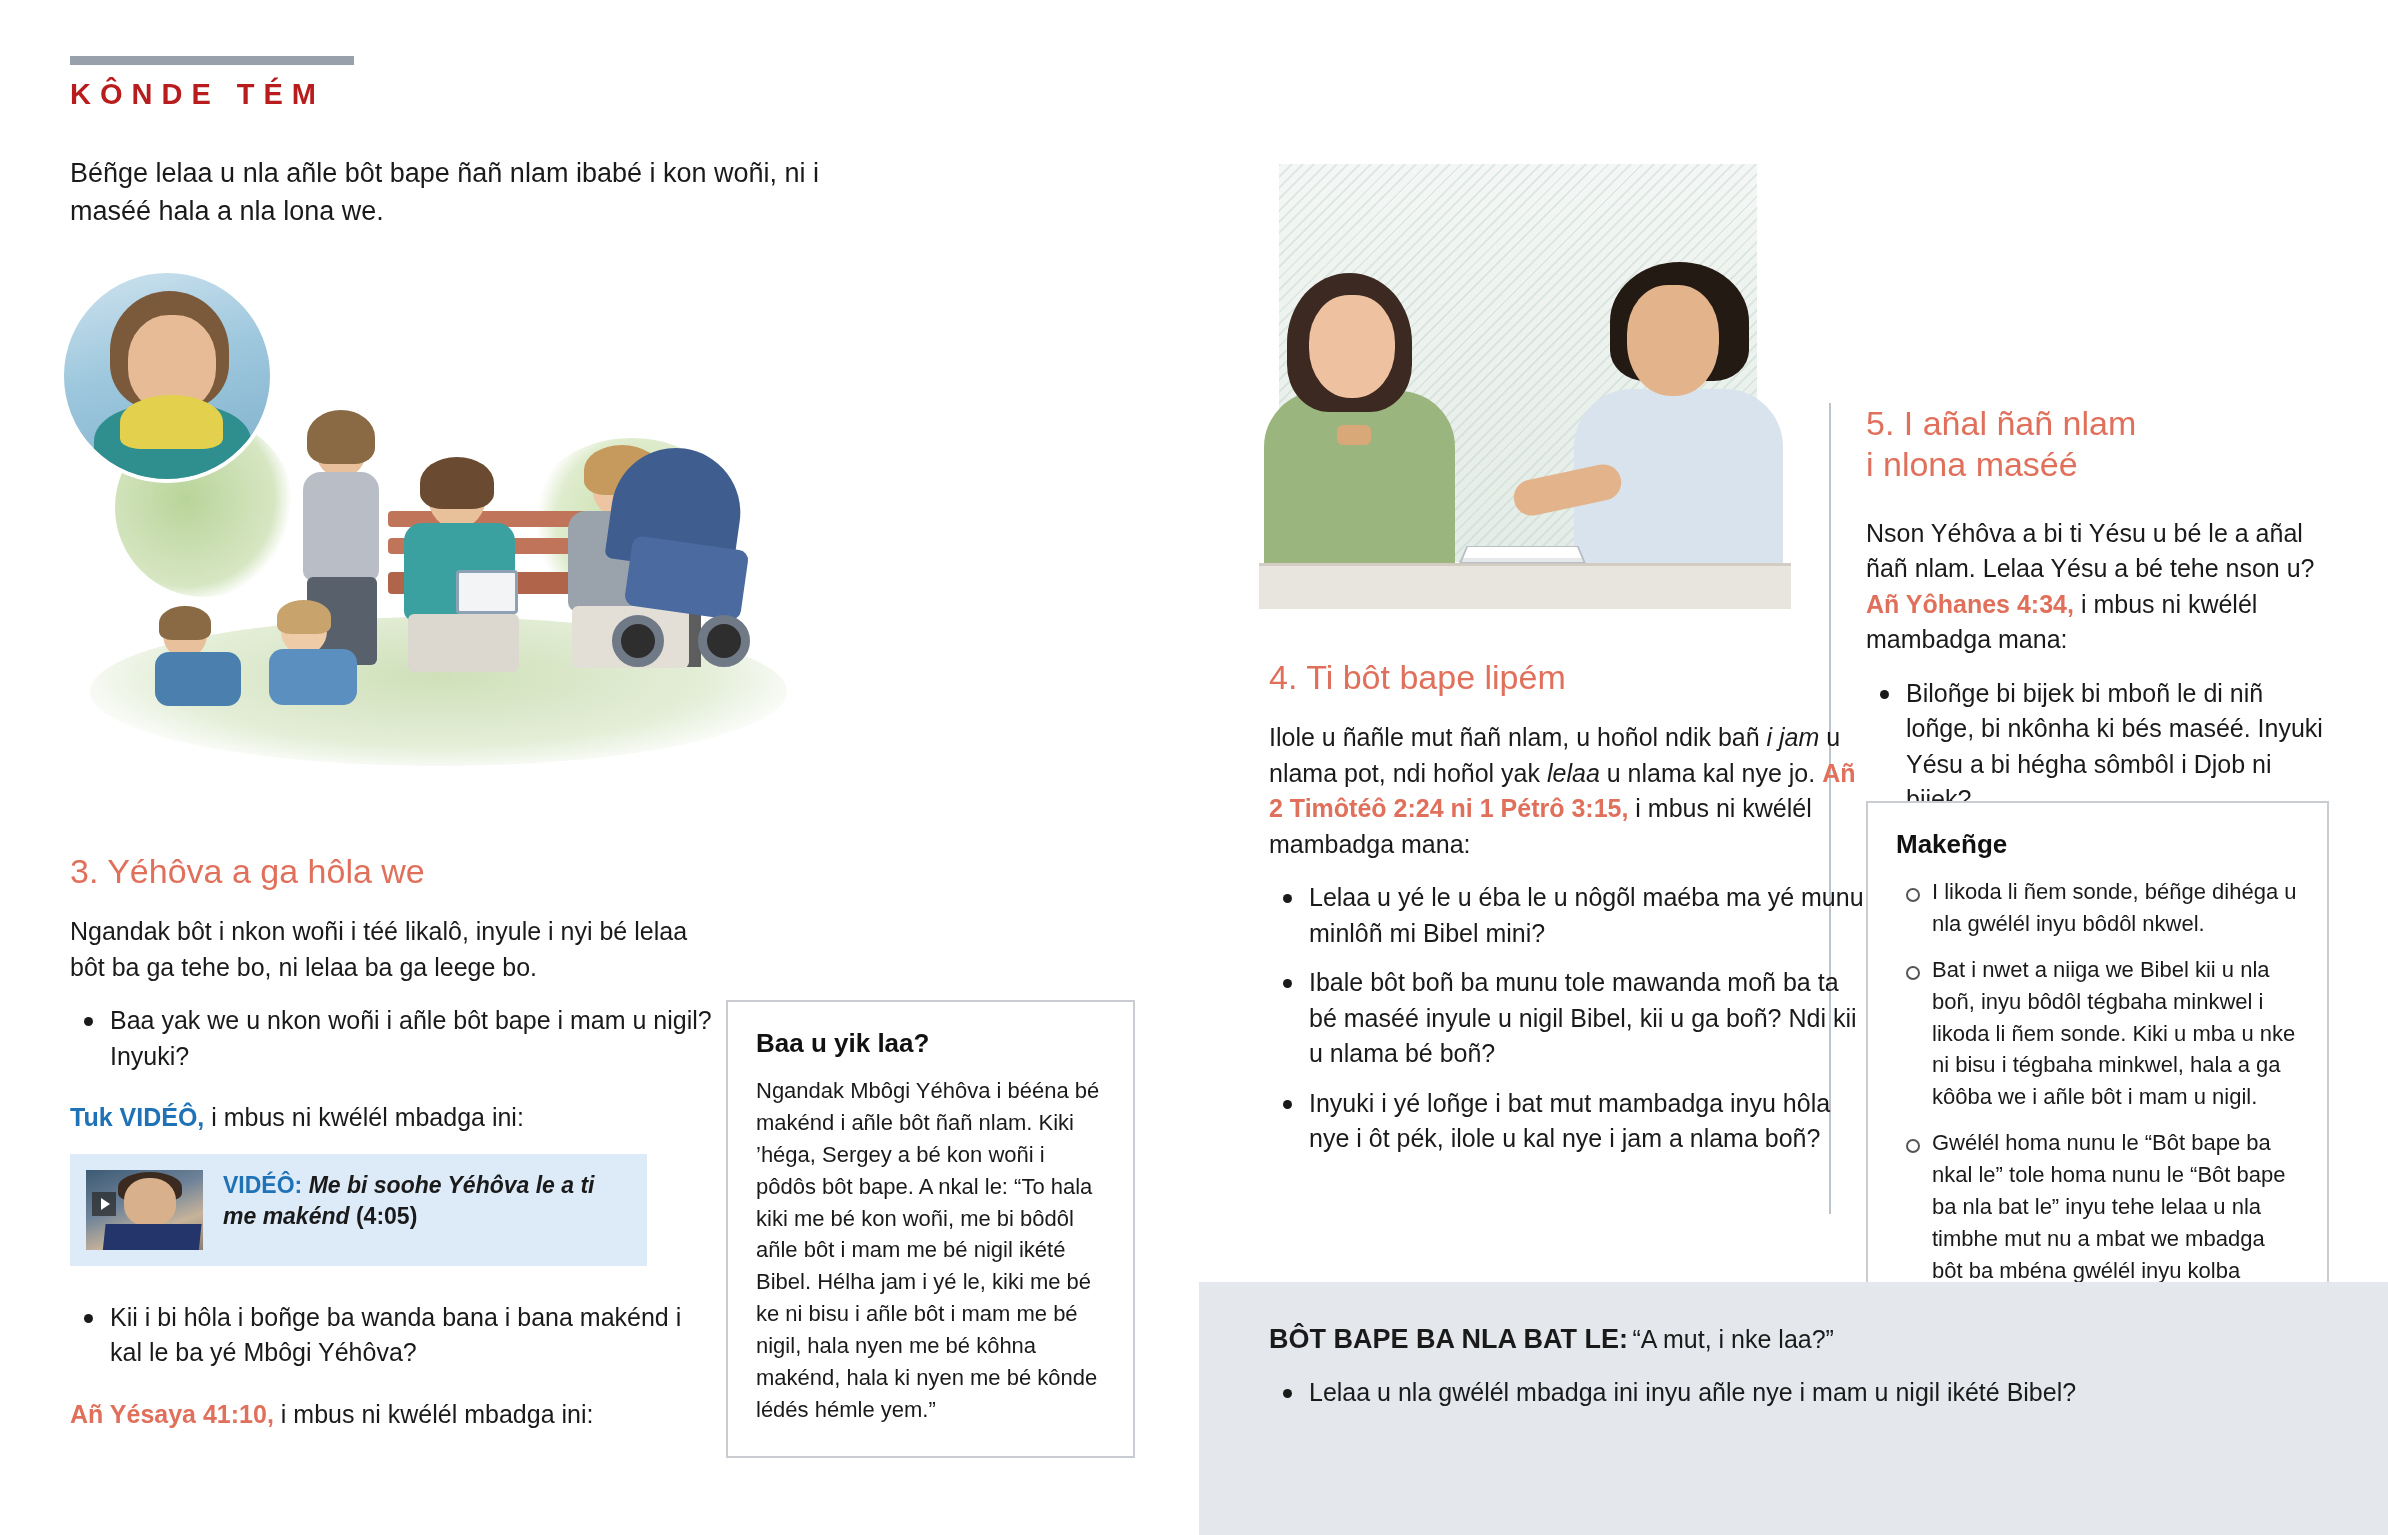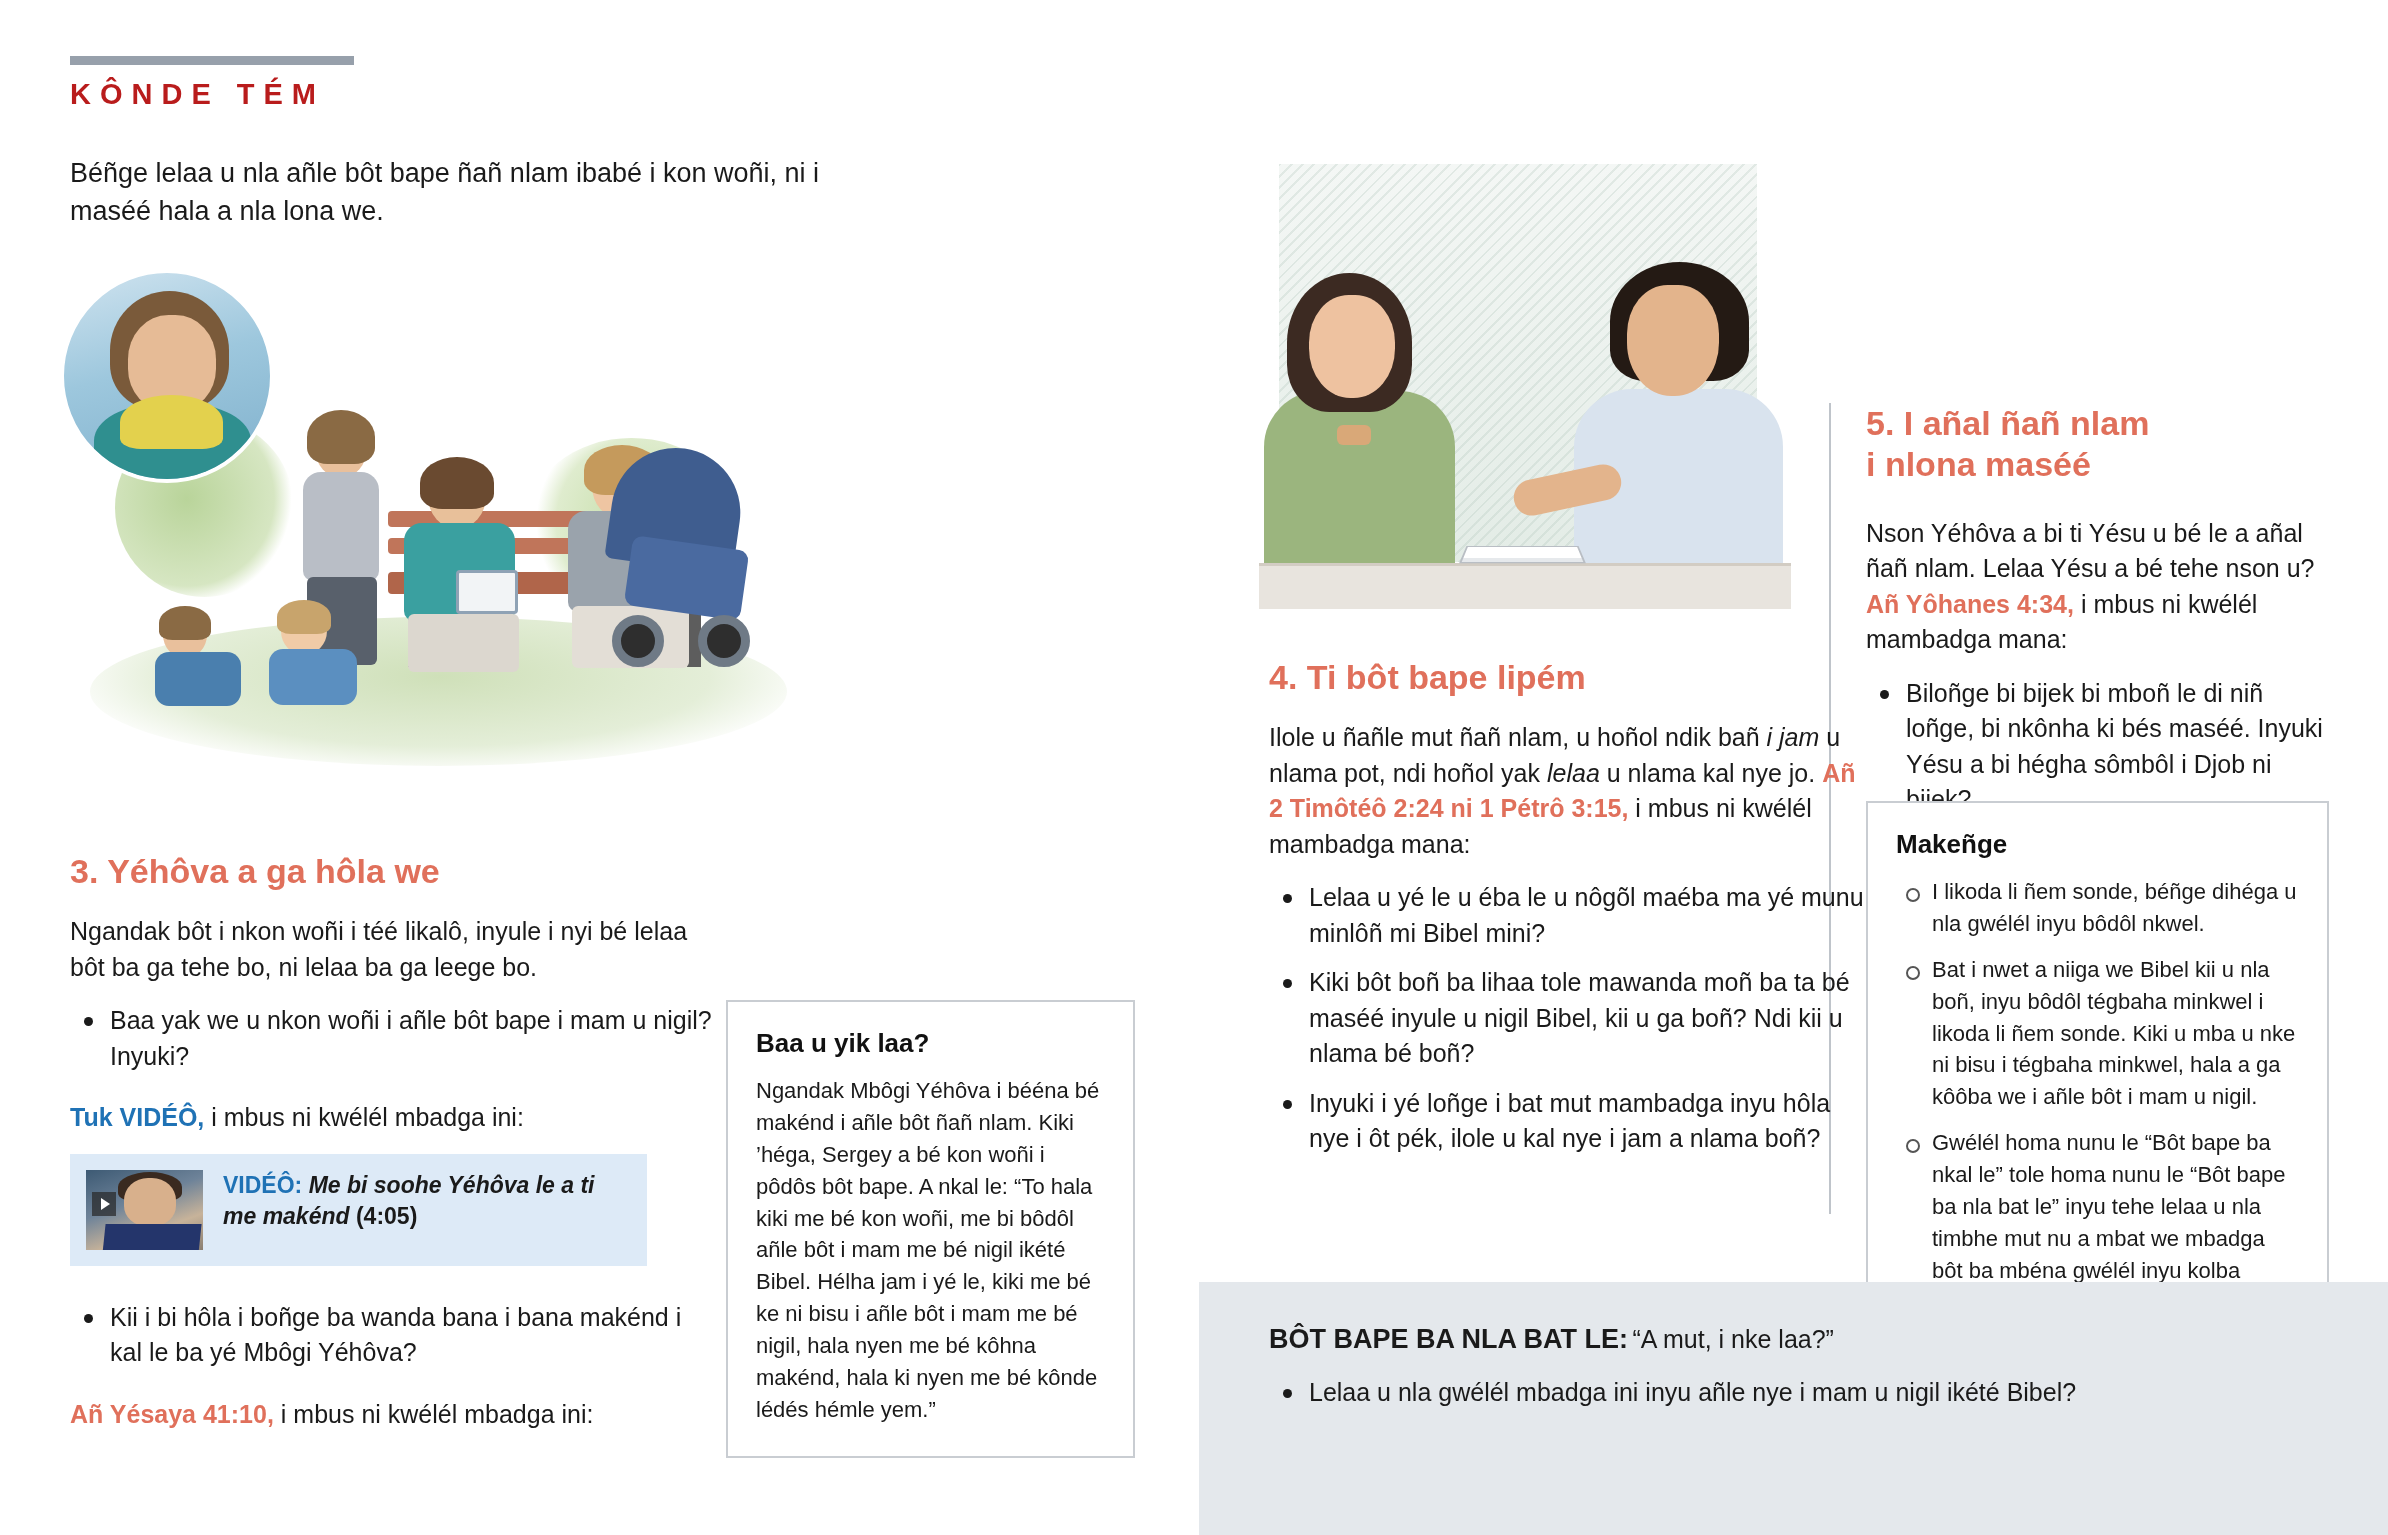--- a/index.html
+++ b/index.html
@@ -28,21 +28,21 @@
     position: absolute; left: 70px; top: 154px; width: 796px;
     font-size: 27px; line-height: 1.42; color: #1a1a1a;
   }
 
   
   .col-left   { position: absolute; left: 70px;  top: 851px; width: 647px; }
   .col-mid    { position: absolute; left: 1269px; top: 657px; width: 597px; }
   .col-right  { position: absolute; left: 1866px; top: 403px; width: 463px; }
 
   h2.sec {
-    font-size: 34px; font-weight: 700; line-height: 1.22;
+    font-size: 34px; font-weight: 400; line-height: 1.22;
     color: #e0705b; margin-bottom: 22px;
   }
   h2.sec.two-line { margin-bottom: 30px; }
 
   p.body {
     font-size: 25px; line-height: 1.42; margin-bottom: 18px;
   }
   .cue { color: #e0705b; font-weight: 700; }
   .cue-blue { color: #1f72b5; font-weight: 700; }
   .ital { font-style: italic; }
@@ -404,21 +404,21 @@
     <p>Ngandak Mbôgi Yéhôva i bééna bé makénd i añle bôt ñañ nlam. Kiki ’héga, Sergey a bé kon woñi i pôdôs bôt bape. A nkal le: “To hala kiki me bé kon woñi, me bi bôdôl añle bôt i mam me bé nigil ikété Bibel. Hélha jam i yé le, kiki me bé ke ni bisu i añle bôt i mam me bé nigil, hala nyen me bé kôhna makénd, hala ki nyen me bé kônde lédés hémle yem.”</p>
   </div>
 
   <div class="col-mid">
     <h2 class="sec">4. Ti bôt bape lipém</h2>
     <p class="body">
       <span>Ilole u ñañle mut ñañ nlam, u hoñol ndik bañ </span><span class="ital">i jam</span><span> u nlama pot, ndi hoñol yak </span><span class="ital">lelaa</span><span> u nlama kal nye jo. </span><span class="cue">Añ 2 Timôtéô 2:24 ni 1 Pétrô 3:15,</span><span> i mbus ni kwélél mambadga mana:</span>
     </p>
     <ul class="bul">
       <li>Lelaa u yé le u éba le u nôgõl maéba ma yé munu minlôñ mi Bibel mini?</li>
-      <li>Kiki bôt boñ ba lihaa tole mawanda moñ ba ta bé maséé inyule u nigil Bibel, kii u ga boñ? Ndi kii u nlama bé boñ?</li>
+      <li>Ibale bôt boñ ba munu tole mawanda moñ ba ta bé maséé inyule u nigil Bibel, kii u ga boñ? Ndi kii u nlama bé boñ?</li>
       <li>Inyuki i yé loñge i bat mut mambadga inyu hôla nye i ôt pék, ilole u kal nye i jam a nlama boñ?</li>
     </ul>
   </div>
 
   <div class="col-right">
     <h2 class="sec two-line">
       <span>5. I añal ñañ nlam</span><br>
       <span>i nlona maséé</span>
     </h2>
     <p class="body">

